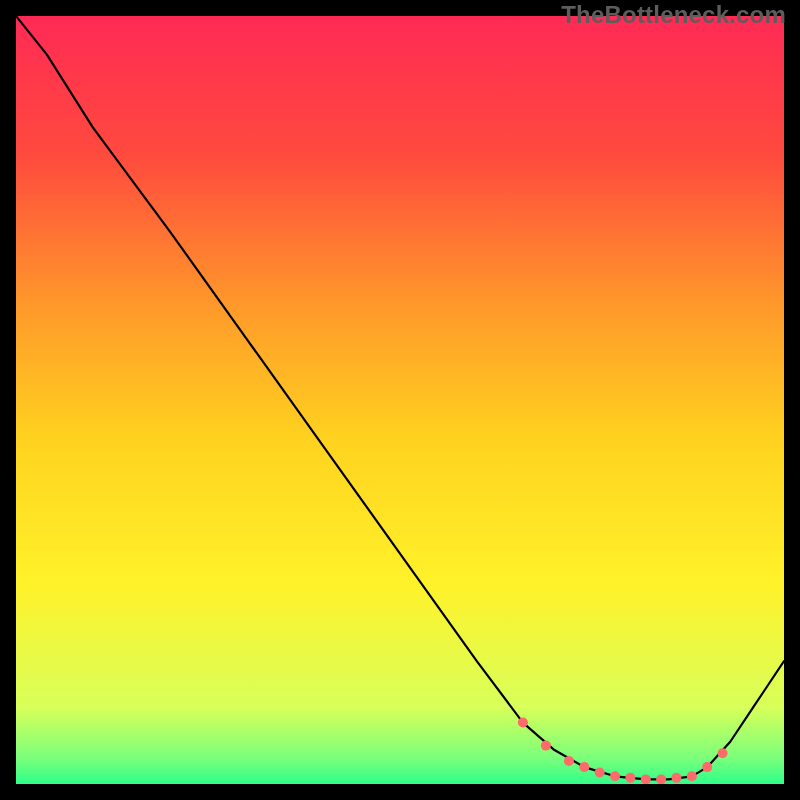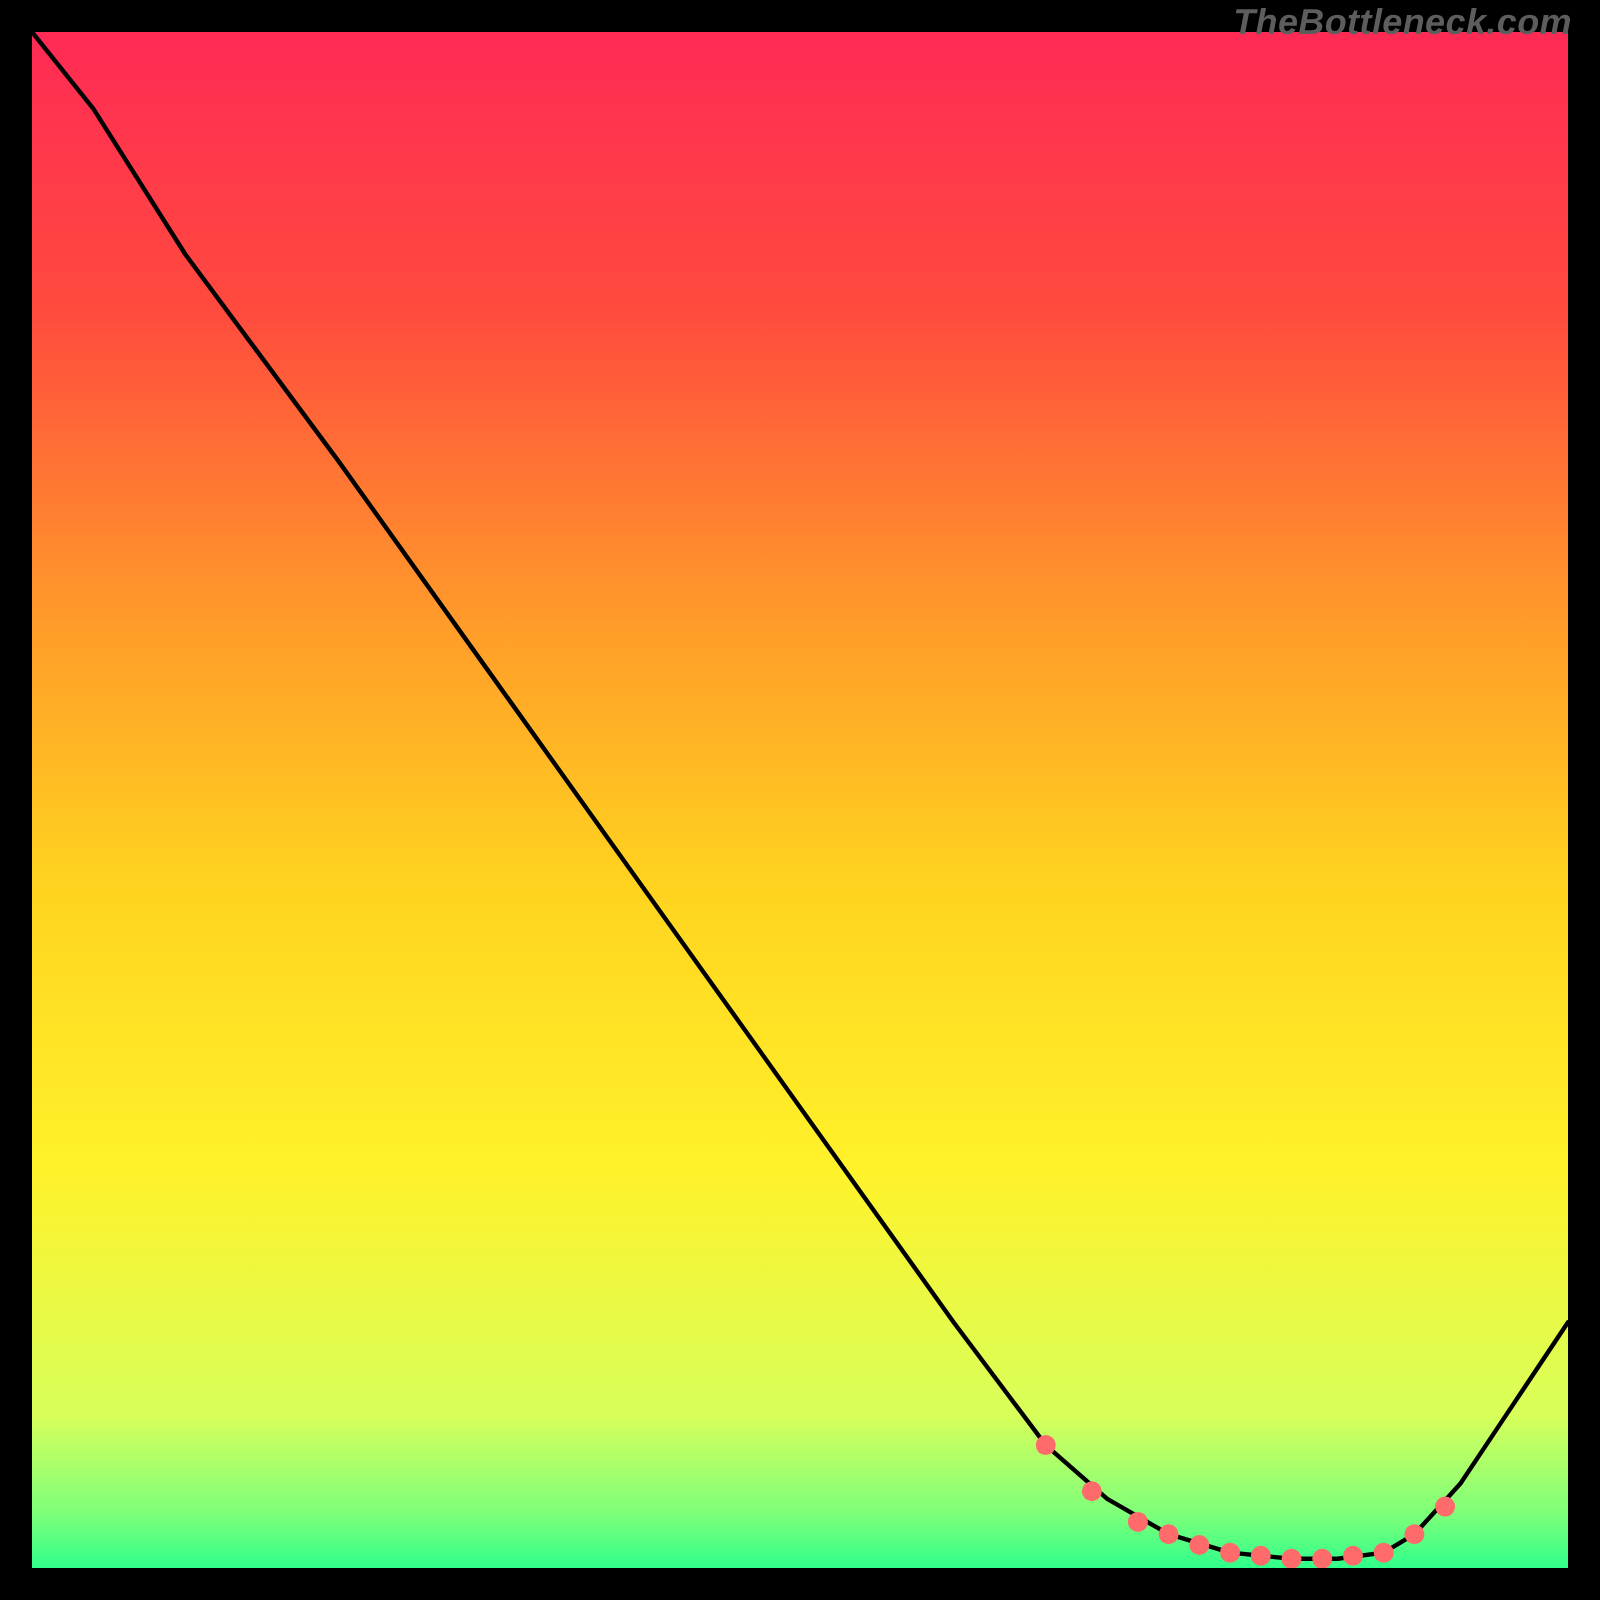--- a/index.html
+++ b/index.html
@@ -26,26 +26,25 @@
   }
   .plot svg {
     display: block;
     width: 100%;
     height: 100%;
   }
   .watermark {
     position: absolute;
     top: 1px;
     right: 14px;
-    font-size: 18px;
+    font-size: 24px;
     font-weight: 600;
     color: #5d5d5d;
     letter-spacing: 0.2px;
     user-select: none;
-    font-style: italic;
   }
 </style>
 </head>
 <body>
 
 <div class="outer">
 
   <div class="plot">
     <svg viewBox="0 0 768 768" preserveAspectRatio="none">
       <defs>

